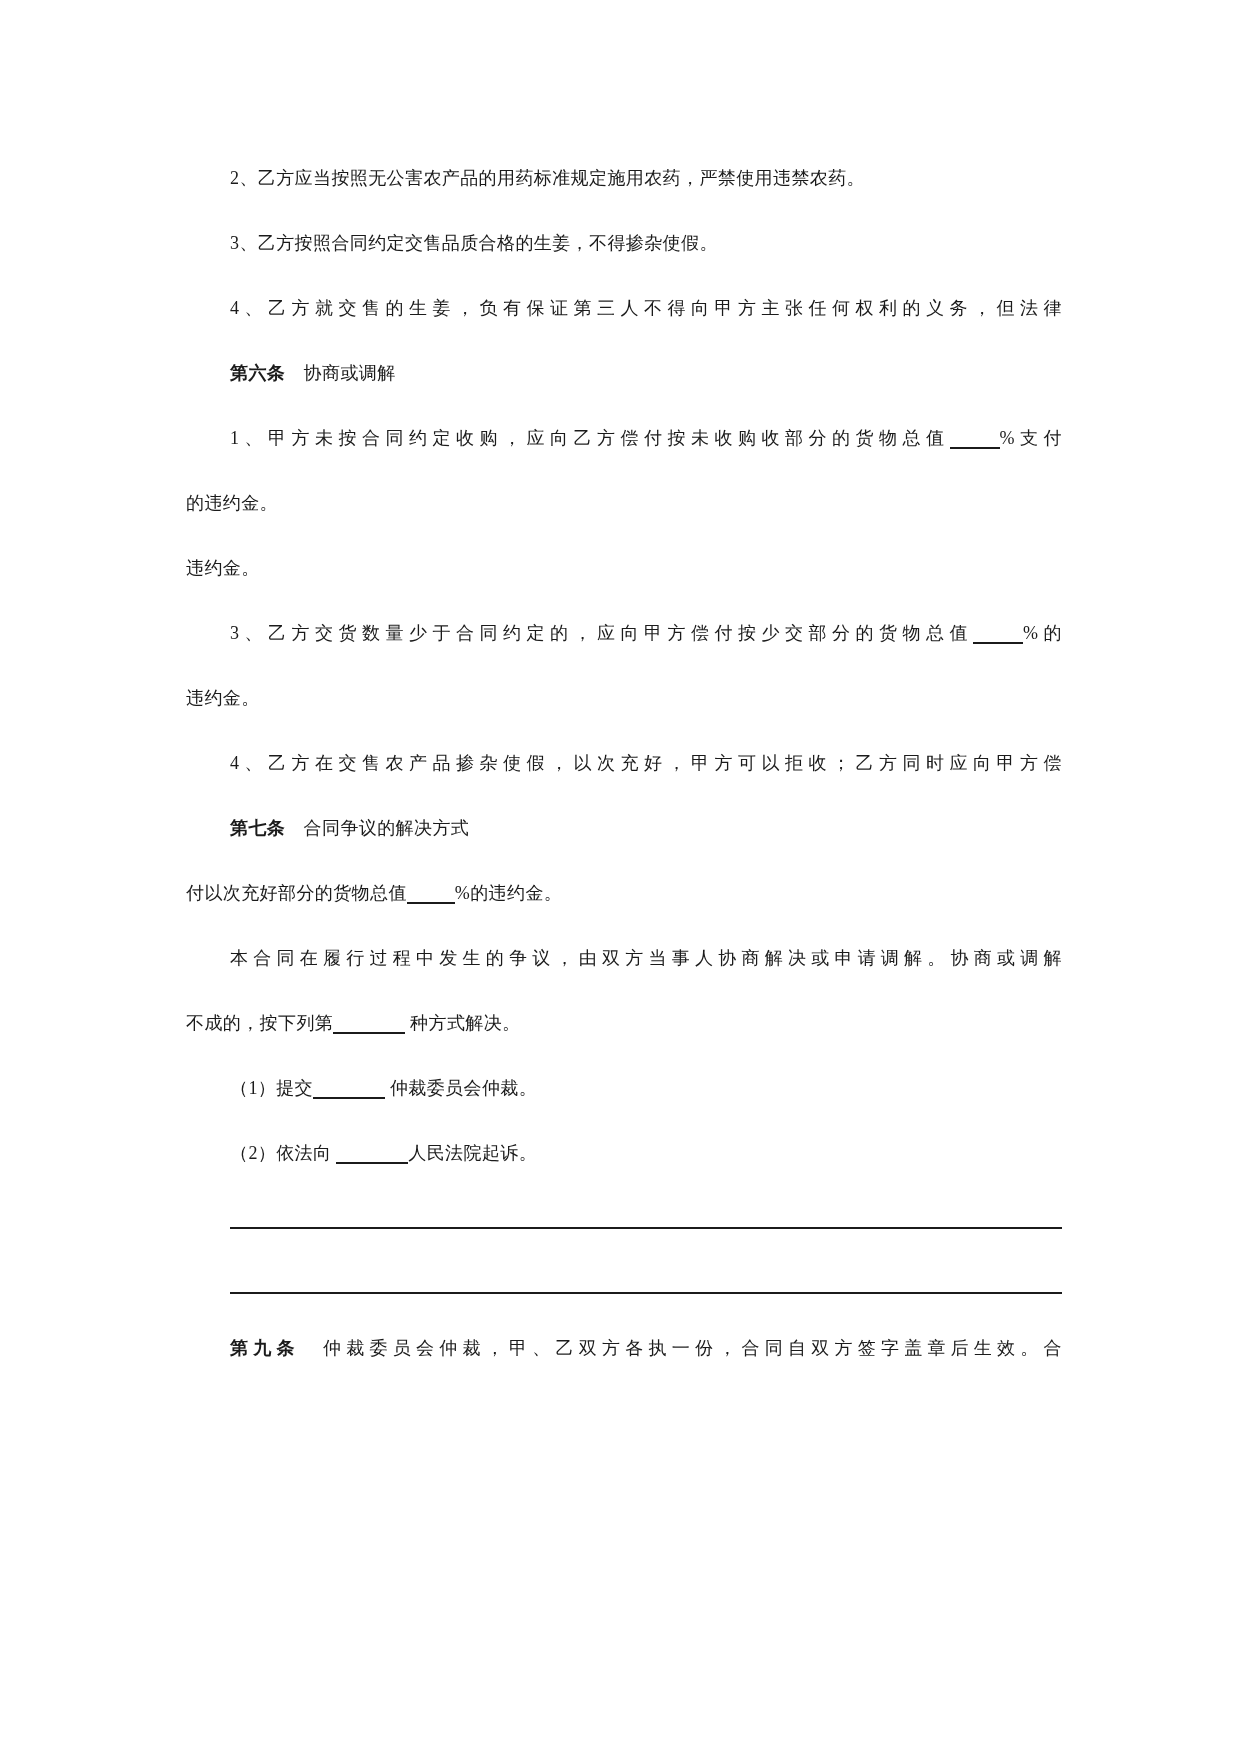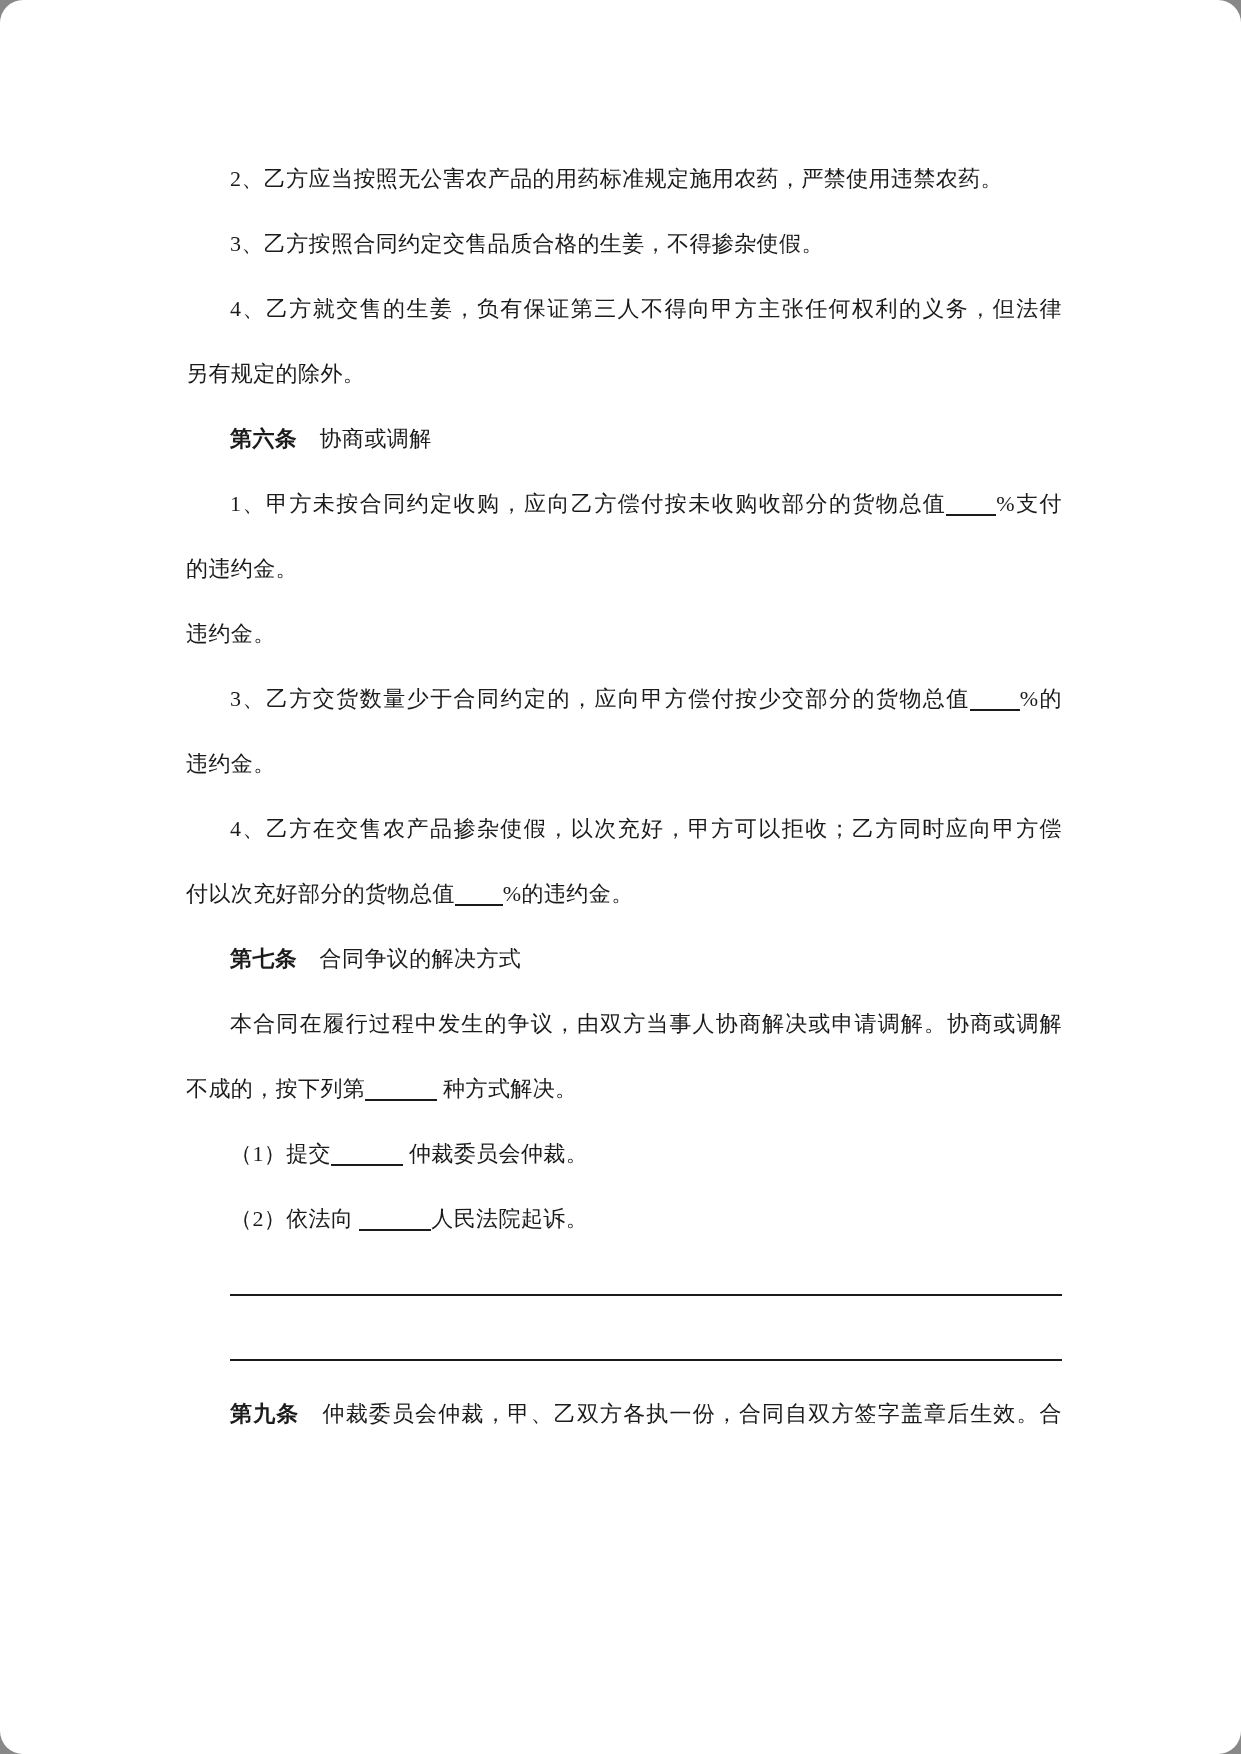--- a/index.html
+++ b/index.html
@@ -4,24 +4,23 @@
 <style>
   html,body{margin:0;padding:0;background:#888;}
   .page{
     position:relative;
     width:1241px;height:1754px;
     margin:0 auto;
     background:#ffffff;
     box-sizing:border-box;
     padding:146px 179px 0 186px;
     font-family:"Liberation Serif","DejaVu Serif",serif;
-    font-size:22px;
+    font-size:18px;
     color:#1b1b1b;
     letter-spacing:0.4px;
-    border-radius:23px;
   }
   .line{
     height:65px;
     line-height:65px;
     white-space:normal;
   }
   .line.indent{padding-left:44px;}
   .line.justify{text-align:justify;text-align-last:justify;}
   .line.flex{display:flex;align-items:baseline;}
   .line.flex .seg{white-space:pre;flex:0 0 auto;}
@@ -36,30 +35,29 @@
   .line.flex .blank.fill{width:auto;flex:1 1 auto;transform:translateY(4px);}
 </style>
 </head>
 <body>
 
 <div class="page" style="background: rgb(255, 255, 255); color: rgb(27, 27, 27);">
   <div>
       <div class="line indent"><span class="seg">2、乙方应当按照无公害农产品的用药标准规定施用农药，严禁使用违禁农药。</span></div>
       <div class="line indent"><span class="seg">3、乙方按照合同约定交售品质合格的生姜，不得掺杂使假。</span></div>
       <div class="line indent justify"><span class="seg">4、乙方就交售的生姜，负有保证第三人不得向甲方主张任何权利的义务，但法律</span></div>
-      <div class="line"><span class="seg">另有规定的除外。</span></div>
       <div class="line indent"><span class="seg bold">第六条</span><span class="seg">　协商或调解</span></div>
       <div class="line indent justify"><span class="seg">1、甲方未按合同约定收购，应向乙方偿付按未收购收部分的货物总值</span><span class="blank" style="width: 50px;"></span><span class="seg">%支付</span></div>
       <div class="line"><span class="seg">的违约金。</span></div>
       <div class="line"><span class="seg">违约金。</span></div>
       <div class="line indent justify"><span class="seg">3、乙方交货数量少于合同约定的，应向甲方偿付按少交部分的货物总值</span><span class="blank" style="width: 50px;"></span><span class="seg">%的</span></div>
       <div class="line"><span class="seg">违约金。</span></div>
       <div class="line indent justify"><span class="seg">4、乙方在交售农产品掺杂使假，以次充好，甲方可以拒收；乙方同时应向甲方偿</span></div>
+      <div class="line indent"><span class="seg bold">第七条</span><span class="seg">　合同争议的解决方式</span></div>
       <div class="line"><span class="seg">付以次充好部分的货物总值</span><span class="blank" style="width: 48px;"></span><span class="seg">%的违约金。</span></div>
-      <div class="line indent"><span class="seg bold">第七条</span><span class="seg">　合同争议的解决方式</span></div>
       <div class="line indent justify"><span class="seg">本合同在履行过程中发生的争议，由双方当事人协商解决或申请调解。协商或调解</span></div>
       <div class="line"><span class="seg">不成的，按下列第</span><span class="blank" style="width: 72px;"></span><span class="seg"> 种方式解决。</span></div>
       <div class="line indent"><span class="seg">（1）提交</span><span class="blank" style="width: 72px;"></span><span class="seg"> 仲裁委员会仲裁。</span></div>
       <div class="line indent"><span class="seg">（2）依法向 </span><span class="blank" style="width: 72px;"></span><span class="seg">人民法院起诉。</span></div>
       <div class="line indent"><span class="blank fill"></span></div>
       <div class="line indent"><span class="blank fill"></span></div>
       <div class="line indent justify"><span class="seg bold">第九条</span><span class="seg">　仲裁委员会仲裁，甲、乙双方各执一份，合同自双方签字盖章后生效。合</span></div>
     </div>
 </div>
 

